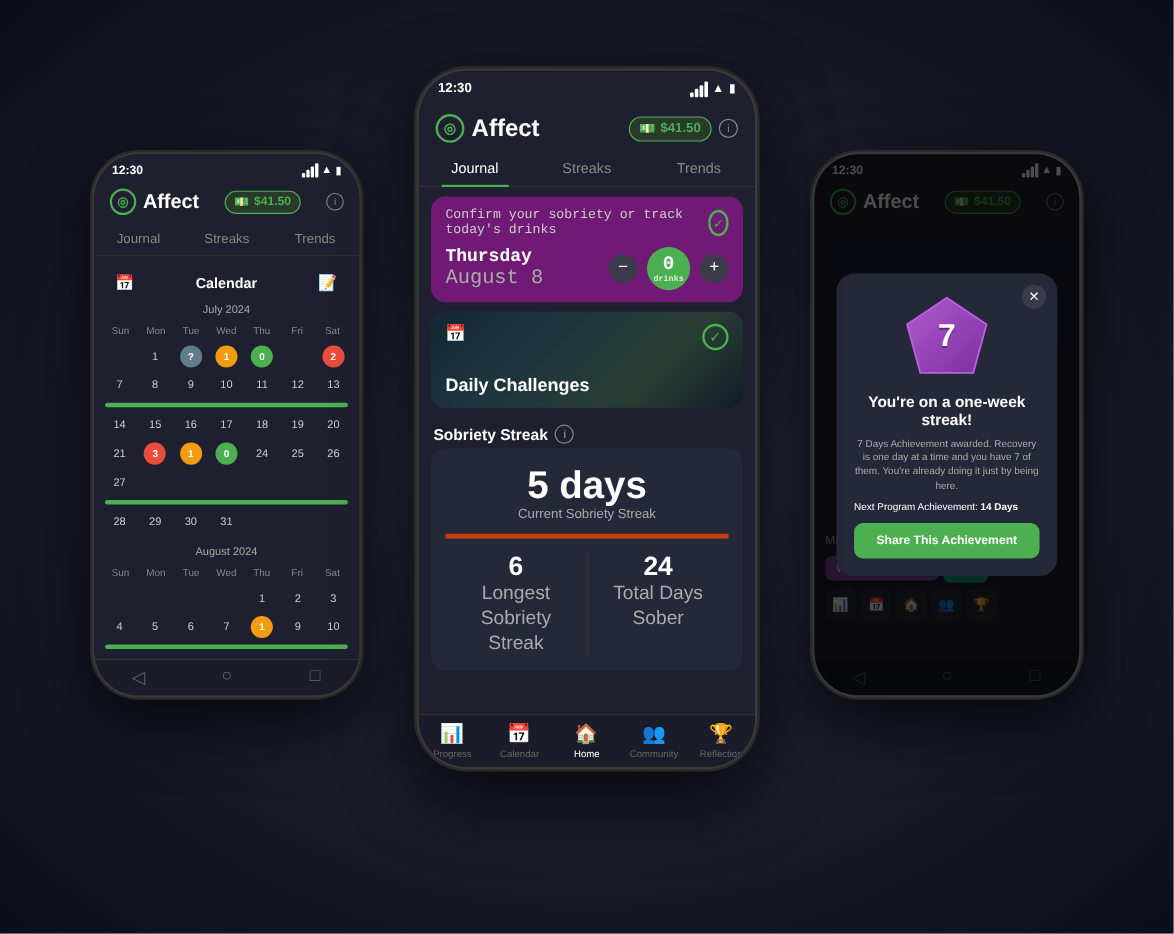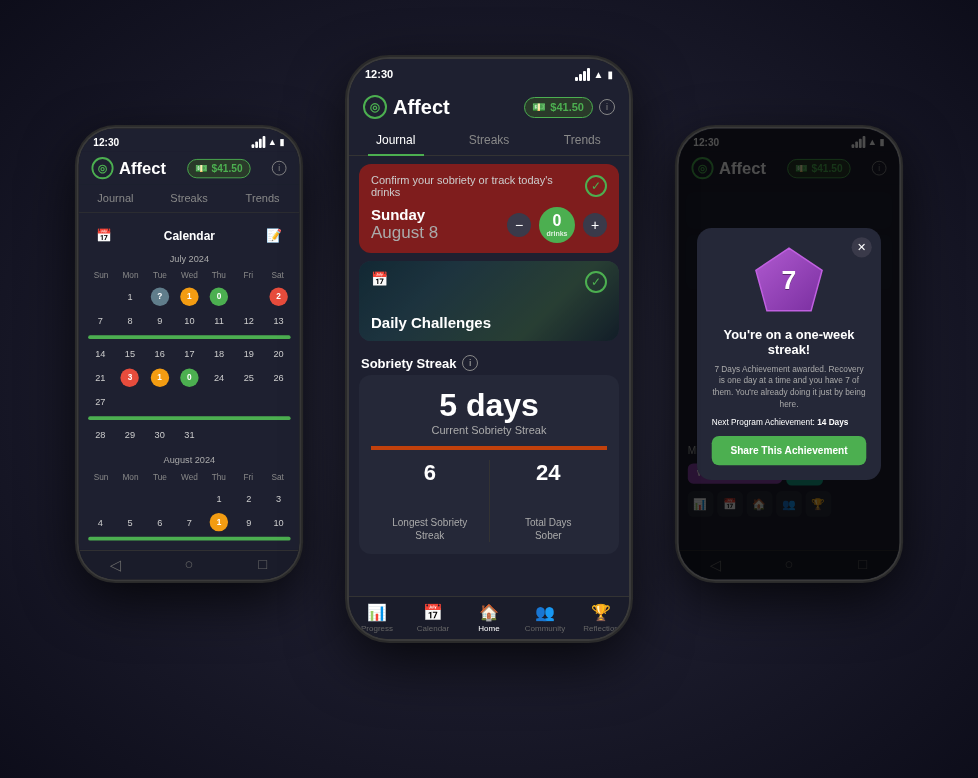--- a/index.html
+++ b/index.html
@@ -179,23 +179,24 @@
       background: #1e2030;
       padding: 0;
       scrollbar-width: none;
     }
 
     .phone-content::-webkit-scrollbar { display: none; }
 
     
     .confirm-card {
       margin: 8px 10px;
-      background: #7f1d1d;
+      background: #701a75;
       border-radius: 12px;
       padding: 10px 12px;
+      font-family: Liberation Mono, monospace;
     }
 
     .confirm-header {
       display: flex;
       justify-content: space-between;
       align-items: center;
       margin-bottom: 8px;
       font-size: 11px;
       color: #ccc;
     }
@@ -358,24 +359,23 @@
       border-left: 1px solid #333;
     }
 
     .stat-number {
       font-size: 22px;
       font-weight: bold;
       color: #fff;
     }
 
     .stat-label {
-      font-size: 10px;
+      font-size: 16px;
       color: #aaa;
       line-height: 1.3;
-      margin-top: 30px;
     }
 
     
     .sober-date {
       display: flex;
       align-items: center;
       gap: 6px;
       padding: 6px 12px;
       font-size: 11px;
       color: #aaa;
@@ -891,21 +891,21 @@
 
       <div class="phone-content" style="height: calc(100% - 175px);">
 
         <div class="confirm-card">
           <div class="confirm-header">
             <span>Confirm your sobriety or track today's drinks</span>
             <div class="check-circle">✓</div>
           </div>
           <div class="drinks-row">
             <div class="day-info">
-              <div class="day-name">Sunday</div>
+              <div class="day-name">Thursday</div>
               <div class="day-date">August 8</div>
             </div>
             <div class="drinks-counter">
               <div class="counter-btn">−</div>
               <div class="counter-display">
                 <span>0</span>
                 <span class="drinks-label">drinks</span>
               </div>
               <div class="counter-btn">+</div>
             </div>

